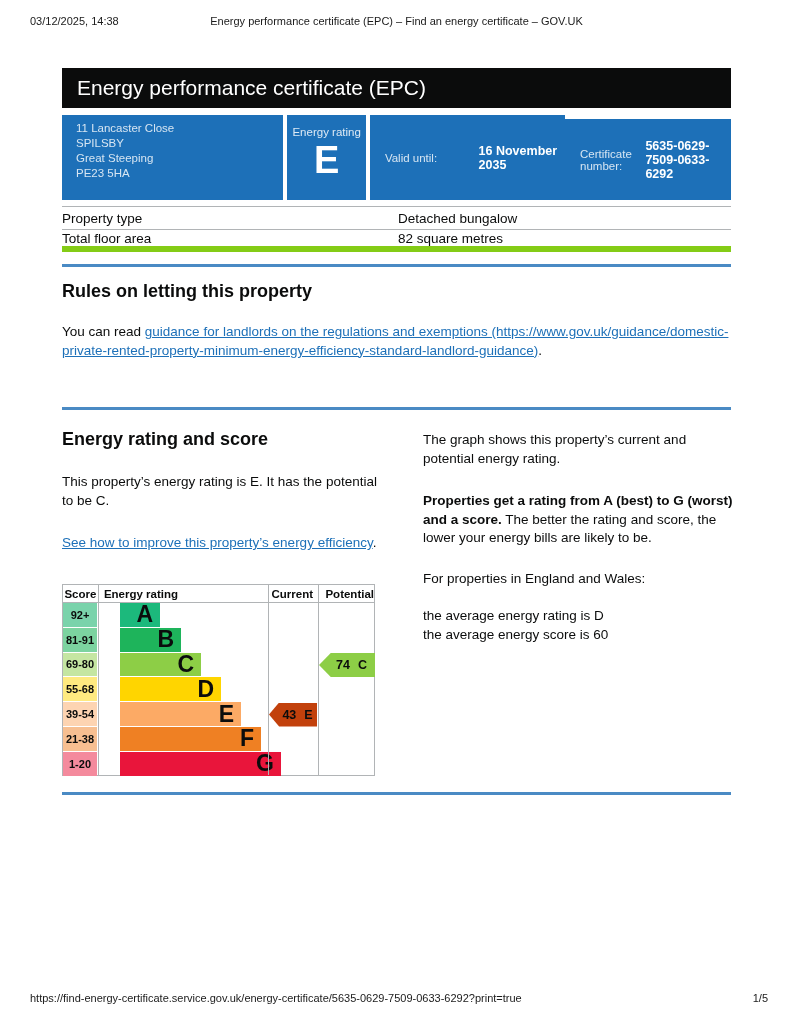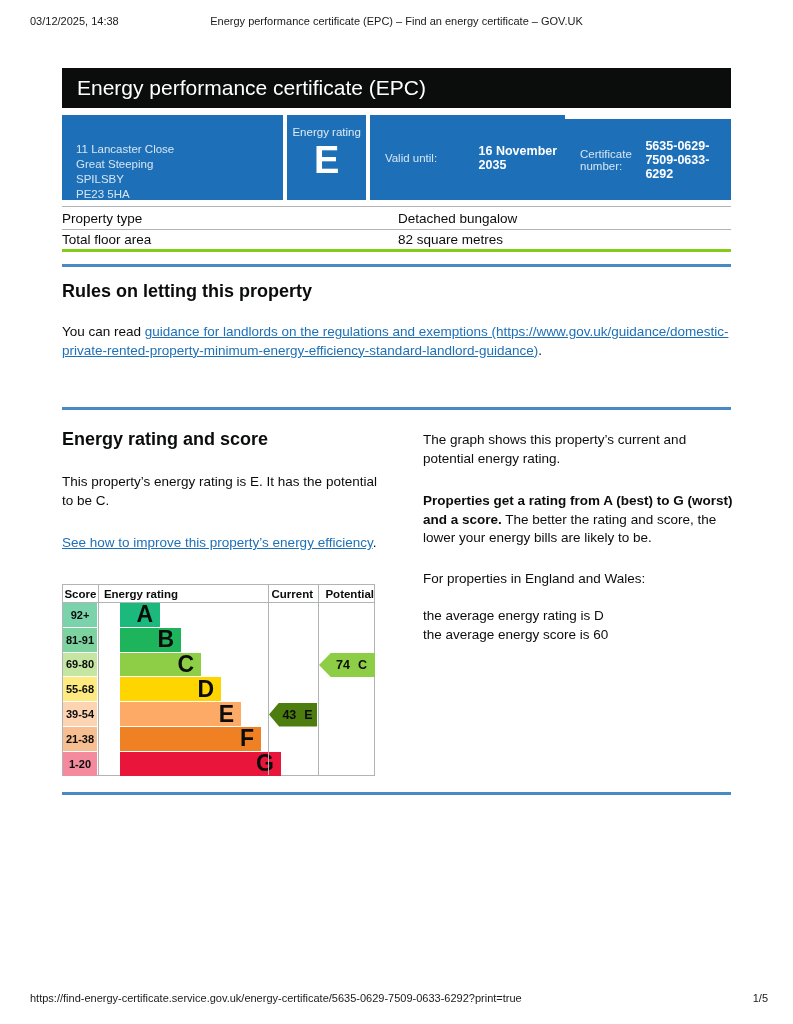--- a/index.html
+++ b/index.html
@@ -16,36 +16,36 @@
   .footer-url { left:30px; top:992px; font-size:11px; color:#1a1a1a; }
   .footer-page { right:25px; top:992px; font-size:11px; color:#1a1a1a; }
 
   
   .banner { left:62px; top:68px; width:669px; height:40px; background:#0b0c0c; color:#fff;
             display:flex; align-items:center; padding-left:15px; font-size:21px; font-weight:normal; }
 
   
   .summary { left:62px; top:115px; width:669px; height:85px; display:flex; }
   .bluebox { background:#1d70b8; color:#fff; }
-  .address-box { width:245px; margin-right:4px; padding:27px 14px; font-size:11.5px; line-height:15px;
+  .address-box { width:245px; margin-right:4px; padding:6px 14px; font-size:11.5px; line-height:15px;
                  color:rgba(255,255,255,0.82); }
   .rating-box { width:88px; margin-right:4px; display:flex; flex-direction:column; align-items:center;
                 padding-top:11px; }
   .rating-box .lbl { font-size:11.5px; color:rgba(255,255,255,0.85); }
   .rating-box .big { font-size:38px; font-weight:bold; line-height:44px; }
   .validity-col { flex:1; display:flex; flex-direction:row; }
   .validity-box { flex:1; display:flex; align-items:center; padding-left:15px; }
   .validity-box + .validity-box { margin-top:4px; }
   .v-label { width:119px; font-size:11.5px; color:rgba(255,255,255,0.82); }
   .v-value { font-size:12.5px; font-weight:bold; }
 
   
   .facts { left:62px; top:206px; width:669px; }
   .facts-row { display:flex; border-top:1px solid #b1b4b6; height:23px; align-items:center; font-size:13.5px; }
-  .facts-row:last-child { border-bottom:3px solid #84cc16; }
+  .facts-row:last-child { border-bottom:6px solid #84cc16; }
   .facts-label { width:336px; }
 
   .blue-rule { left:62px; width:669px; height:3px; background:#4a8ac4; }
   .rule-1 { top:264px; } .rule-2 { top:407px; } .rule-3 { top:792px; }
 
   h2 { font-size:18px; font-weight:bold; color:#0b0c0c; }
   p, .para { font-size:13.5px; line-height:18.5px; }
   a.gov-link { color:#1d70b8; text-decoration:underline; cursor:pointer; }
 
   .rules-section { left:62px; top:281px; width:669px; }
@@ -86,22 +86,22 @@
 <div class="abs print-date">03/12/2025, 14:38</div>
 <div class="abs print-title">Energy performance certificate (EPC) – Find an energy certificate – GOV.UK</div>
 
 <div class="abs banner">
   <span>Energy performance certificate (EPC)</span>
 </div>
 
 <div class="abs summary">
   <div class="bluebox address-box">
     <div>11 Lancaster Close</div>
+    <div>SPILSBY</div>
     <div>Great Steeping</div>
-    <div>SPILSBY</div>
     <div>PE23 5HA</div>
   </div>
   <div class="bluebox rating-box">
     <div class="lbl">Energy rating</div>
     <div class="big">E</div>
   </div>
   <div class="validity-col">
     <div class="bluebox validity-box">
       <span class="v-label">Valid until:</span>
       <span class="v-value">16 November 2035</span>
@@ -183,21 +183,21 @@
       </div>
       <div class="epc-row">
         <div class="epc-score" style="background: rgb(247, 191, 145);">21-38</div>
         <div class="epc-bar" style="background: rgb(239, 128, 35); width: 141px;">F</div>
       </div>
       <div class="epc-row">
         <div class="epc-score" style="background: rgb(244, 138, 157);">1-20</div>
         <div class="epc-bar" style="background: rgb(233, 21, 59); width: 161px;">G</div>
       </div>
     </div>
-  <div class="epc-arrow arrow-current" id="arrow-current" style="top: 117.6px; background: #4d7c0f;">
+  <div class="epc-arrow arrow-current" id="arrow-current" style="top: 117.6px; background: #c2410c;">
     <span>43</span>
       <span>E</span>
   </div>
   <div class="epc-arrow arrow-potential" id="arrow-potential" style="top: 68px; background: rgb(141, 206, 70); align-items: center;">
     <span>74</span>
       <span>C</span>
   </div>
 </div>
 
 <div class="abs blue-rule rule-3"></div>

